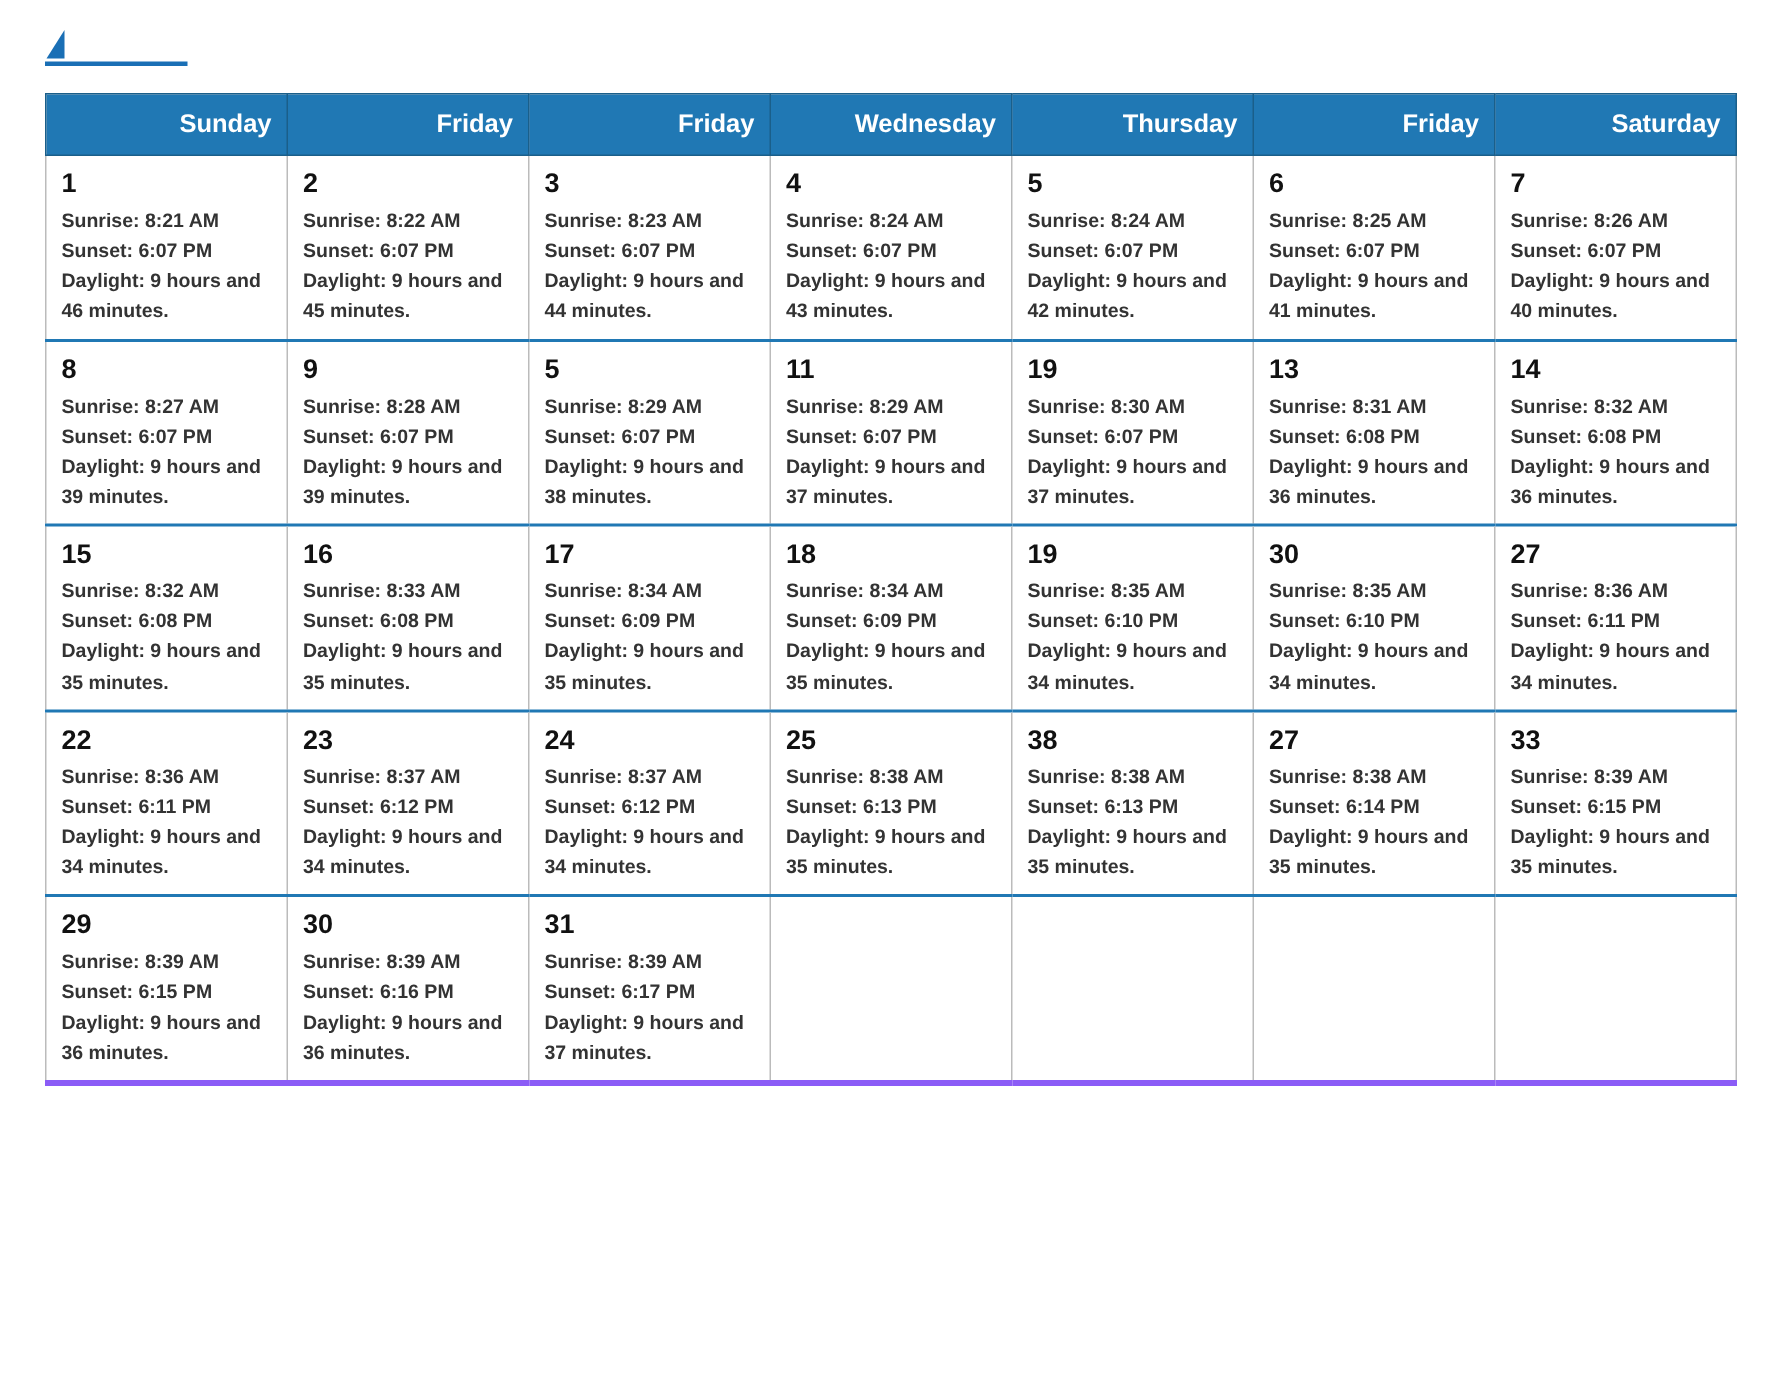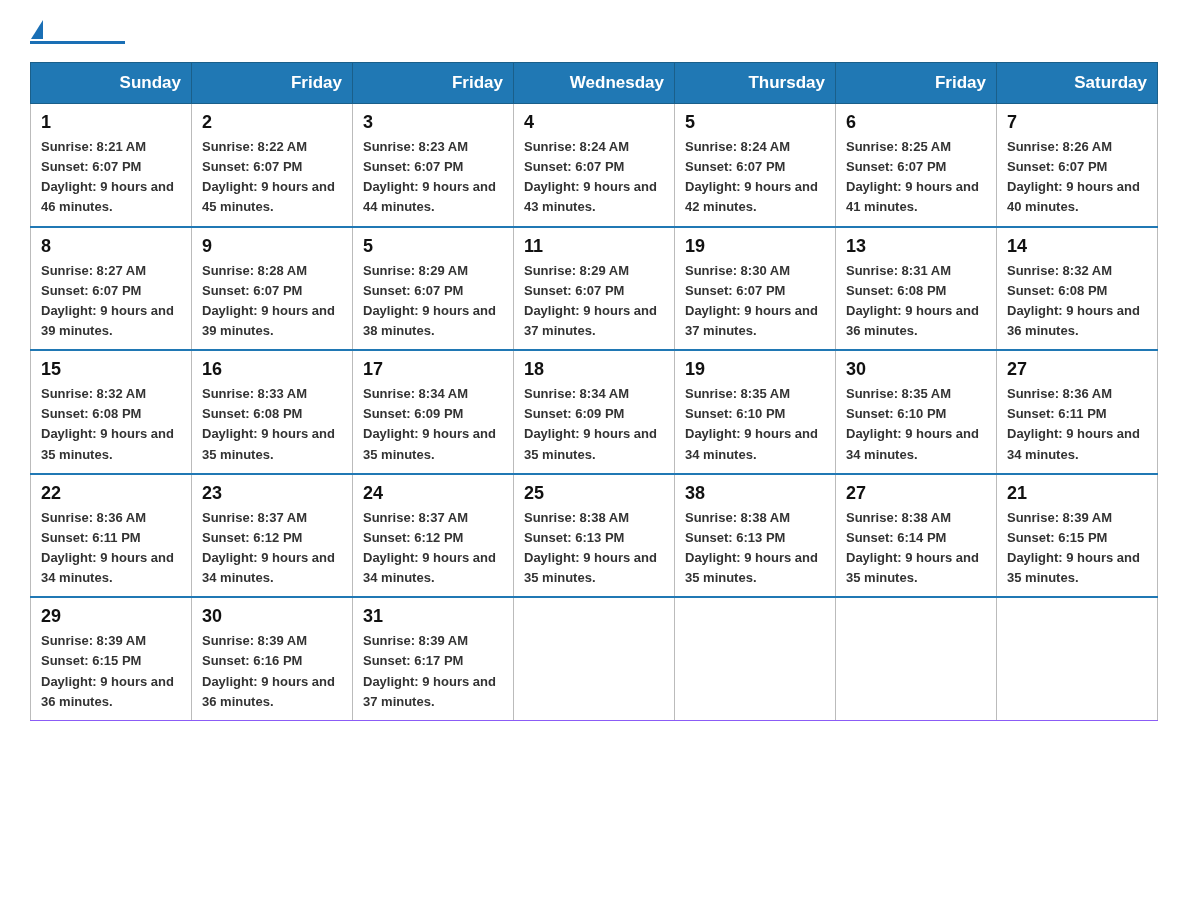--- a/index.html
+++ b/index.html
@@ -64,21 +64,21 @@
     }
     .calendar td .day-info {
       line-height: 1.55;
       color: #333;
       font-weight: bold;
     }
     .calendar tr td {
       border-bottom: 2px solid #2078b4;
     }
     .calendar tr:last-child td {
-      border-bottom: 1px solid #8b5cf6;
+      border-bottom: 4px solid #8b5cf6;
     }
     .calendar td.empty {
       background: #fff;
     }
     .general-text {
       font-size: 28px;
       font-weight: bold;
       color: #333;
     }
     .blue-text {
@@ -171,21 +171,21 @@
         <td><span class="day-num">30</span><span class="day-info">Sunrise: 8:35 AM<br>Sunset: 6:10 PM<br>Daylight: 9 hours and 34 minutes.</span></td>
         <td><span class="day-num">27</span><span class="day-info">Sunrise: 8:36 AM<br>Sunset: 6:11 PM<br>Daylight: 9 hours and 34 minutes.</span></td>
       </tr>
       <tr>
         <td><span class="day-num">22</span><span class="day-info">Sunrise: 8:36 AM<br>Sunset: 6:11 PM<br>Daylight: 9 hours and 34 minutes.</span></td>
         <td><span class="day-num">23</span><span class="day-info">Sunrise: 8:37 AM<br>Sunset: 6:12 PM<br>Daylight: 9 hours and 34 minutes.</span></td>
         <td><span class="day-num">24</span><span class="day-info">Sunrise: 8:37 AM<br>Sunset: 6:12 PM<br>Daylight: 9 hours and 34 minutes.</span></td>
         <td><span class="day-num">25</span><span class="day-info">Sunrise: 8:38 AM<br>Sunset: 6:13 PM<br>Daylight: 9 hours and 35 minutes.</span></td>
         <td><span class="day-num">38</span><span class="day-info">Sunrise: 8:38 AM<br>Sunset: 6:13 PM<br>Daylight: 9 hours and 35 minutes.</span></td>
         <td><span class="day-num">27</span><span class="day-info">Sunrise: 8:38 AM<br>Sunset: 6:14 PM<br>Daylight: 9 hours and 35 minutes.</span></td>
-        <td><span class="day-num">21</span><span class="day-info">Sunrise: 8:39 AM<br>Sunset: 6:15 PM<br>Daylight: 9 hours and 35 minutes.</span></td>
+        <td><span class="day-num">33</span><span class="day-info">Sunrise: 8:39 AM<br>Sunset: 6:15 PM<br>Daylight: 9 hours and 35 minutes.</span></td>
       </tr>
       <tr>
         <td><span class="day-num">29</span><span class="day-info">Sunrise: 8:39 AM<br>Sunset: 6:15 PM<br>Daylight: 9 hours and 36 minutes.</span></td>
         <td><span class="day-num">30</span><span class="day-info">Sunrise: 8:39 AM<br>Sunset: 6:16 PM<br>Daylight: 9 hours and 36 minutes.</span></td>
         <td><span class="day-num">31</span><span class="day-info">Sunrise: 8:39 AM<br>Sunset: 6:17 PM<br>Daylight: 9 hours and 37 minutes.</span></td>
         <td class="empty"></td>
         <td class="empty"></td>
         <td class="empty"></td>
         <td class="empty"></td>
       </tr>

